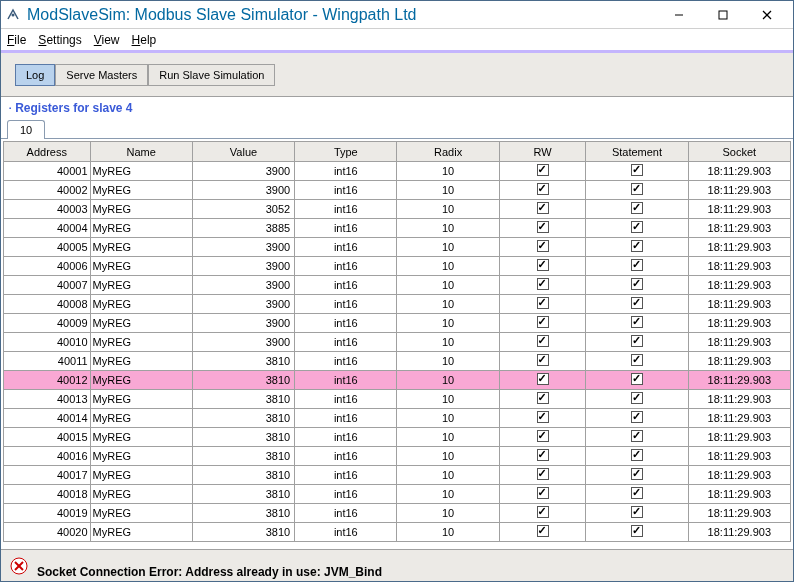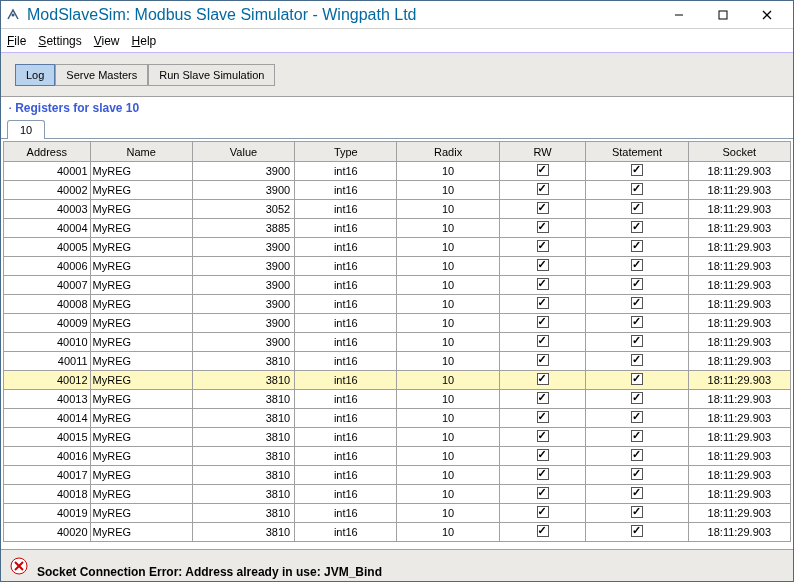--- a/index.html
+++ b/index.html
@@ -3,39 +3,39 @@
 <meta charset="utf-8">
 <style>
 * { box-sizing: border-box; margin: 0; padding: 0; }
 body { font-family: Tahoma, Arial, sans-serif; font-size: 11px; background: #fff; width: 794px; height: 582px; overflow: hidden; display: flex; flex-direction: column; border: 1px solid #4a6a8a; }
 .titlebar { background: #fff; height: 28px; display: flex; align-items: center; padding: 0 4px; border-bottom: 1px solid #d0d0d0; }
 .titlebar-icon { width: 16px; height: 16px; margin-right: 6px; display: flex; align-items: center; justify-content: center; color: #3a5a7a; }
 .titlebar-title { flex: 1; font-size: 16px; color: #0369a1; }
 .win-btns { display: flex; gap: 0; }
 .win-btn { width: 44px; height: 22px; display: flex; align-items: center; justify-content: center; cursor: default; }
 .win-btn svg { pointer-events: none; }
-.menubar { background: #fff; height: 24px; display: flex; align-items: center; padding: 0 6px; gap: 12px; border-bottom: 1px solid #c4b5fd; }
+.menubar { background: #fff; height: 24px; display: flex; align-items: center; padding: 0 6px; gap: 12px; border-bottom: 3px solid #c4b5fd; }
 .menubar span { font-size: 12px; color: #000; cursor: default; }
 .menubar span u { text-decoration: underline; }
 .toolbar { background: #eceae6; height: 44px; display: flex; align-items: center; padding: 0 14px; gap: 0; border-bottom: 1px solid #a0a0a0; }
 .toolbar-btn { background: #eae8e4; border: 1px solid #a0a0a0; padding: 4px 10px; font-size: 11px; cursor: default; }
 .toolbar-btn.active { background: #b9d2ed; border: 1px solid #5a7aa8; }
 .panel-header { background: #fff; padding: 4px 8px; font-size: 12px; font-weight: bold; color: #3a5ad8; }
 .panel-header::before { content: "▪"; font-size: 6px; margin-right: 4px; position: relative; top: -2px; }
 .tabarea { padding: 0 6px; display: flex; border-bottom: 1px solid #8a9bb0; }
 .tab { padding: 3px 12px; font-size: 11px; border: 1px solid #8a9bb0; border-bottom: none; background: #fff; border-radius: 3px 3px 0 0; position: relative; top: 1px; }
 .tab.active { background: #fff; }
 .table-wrap { flex: 1; overflow: auto; padding: 2px; background: #fff; }
 table { border-collapse: collapse; width: 100%; table-layout: fixed; }
 th { background: #eceae6; border: 1px solid #a0a0a0; padding: 3px 4px; font-weight: normal; font-size: 11px; text-align: center; height: 20px; }
 td { border: 1px solid #a0a0a0; padding: 2px 4px; font-size: 11px; height: 18px; text-align: center; }
 td.addr { text-align: right; padding-right: 2px; }
 td.name { text-align: left; padding-left: 2px; }
 td.value { text-align: right; padding-right: 4px; }
-tr.selected td { background: #fef9c3; }
+tr.selected td { background: #f9a8d4; }
 .cb { display: inline-block; width: 12px; height: 12px; border: 1px solid #555; background: #fff; position: relative; }
 .cb.checked::after { content: "✓"; position: absolute; font-size: 11px; line-height: 10px; left: 0px; top: -1px; color: #000; font-weight: bold; }
 .statusbar { height: 32px; border-top: 1px solid #a0a0a0; display: flex; align-items: center; padding: 0 8px; gap: 8px; background: #eceae6; }
 .err-icon { width: 20px; height: 20px; display: flex; align-items: center; justify-content: center; }
 .statusbar-text { font-size: 12px; font-weight: bold; margin-top: 12px; }
 .scroll-spacer { height: 12px; }
 col.c-addr{width:11%} col.c-name{width:13%} col.c-value{width:13%} col.c-type{width:13%} col.c-radix{width:13%} col.c-rw{width:11%} col.c-stmt{width:13%} col.c-upd{width:13%}
 </style>
 </head>
 <body>
@@ -74,21 +74,21 @@
   <span><u>V</u>iew</span>
   <span><u>H</u>elp</span>
 </div>
 
 <div class="toolbar">
   <button class="toolbar-btn active">Log</button>
   <button class="toolbar-btn">Serve Masters</button>
   <button class="toolbar-btn">Run Slave Simulation</button>
 </div>
 
-<div class="panel-header">Registers for slave 10</div>
+<div class="panel-header">Registers for slave 4</div>
 <div class="tabarea">
   <div class="tab active">10</div>
 </div>
 
 <div class="table-wrap">
 <table>
   <colgroup>
     <col class="c-addr">
         <col class="c-name">
         <col class="c-value">

